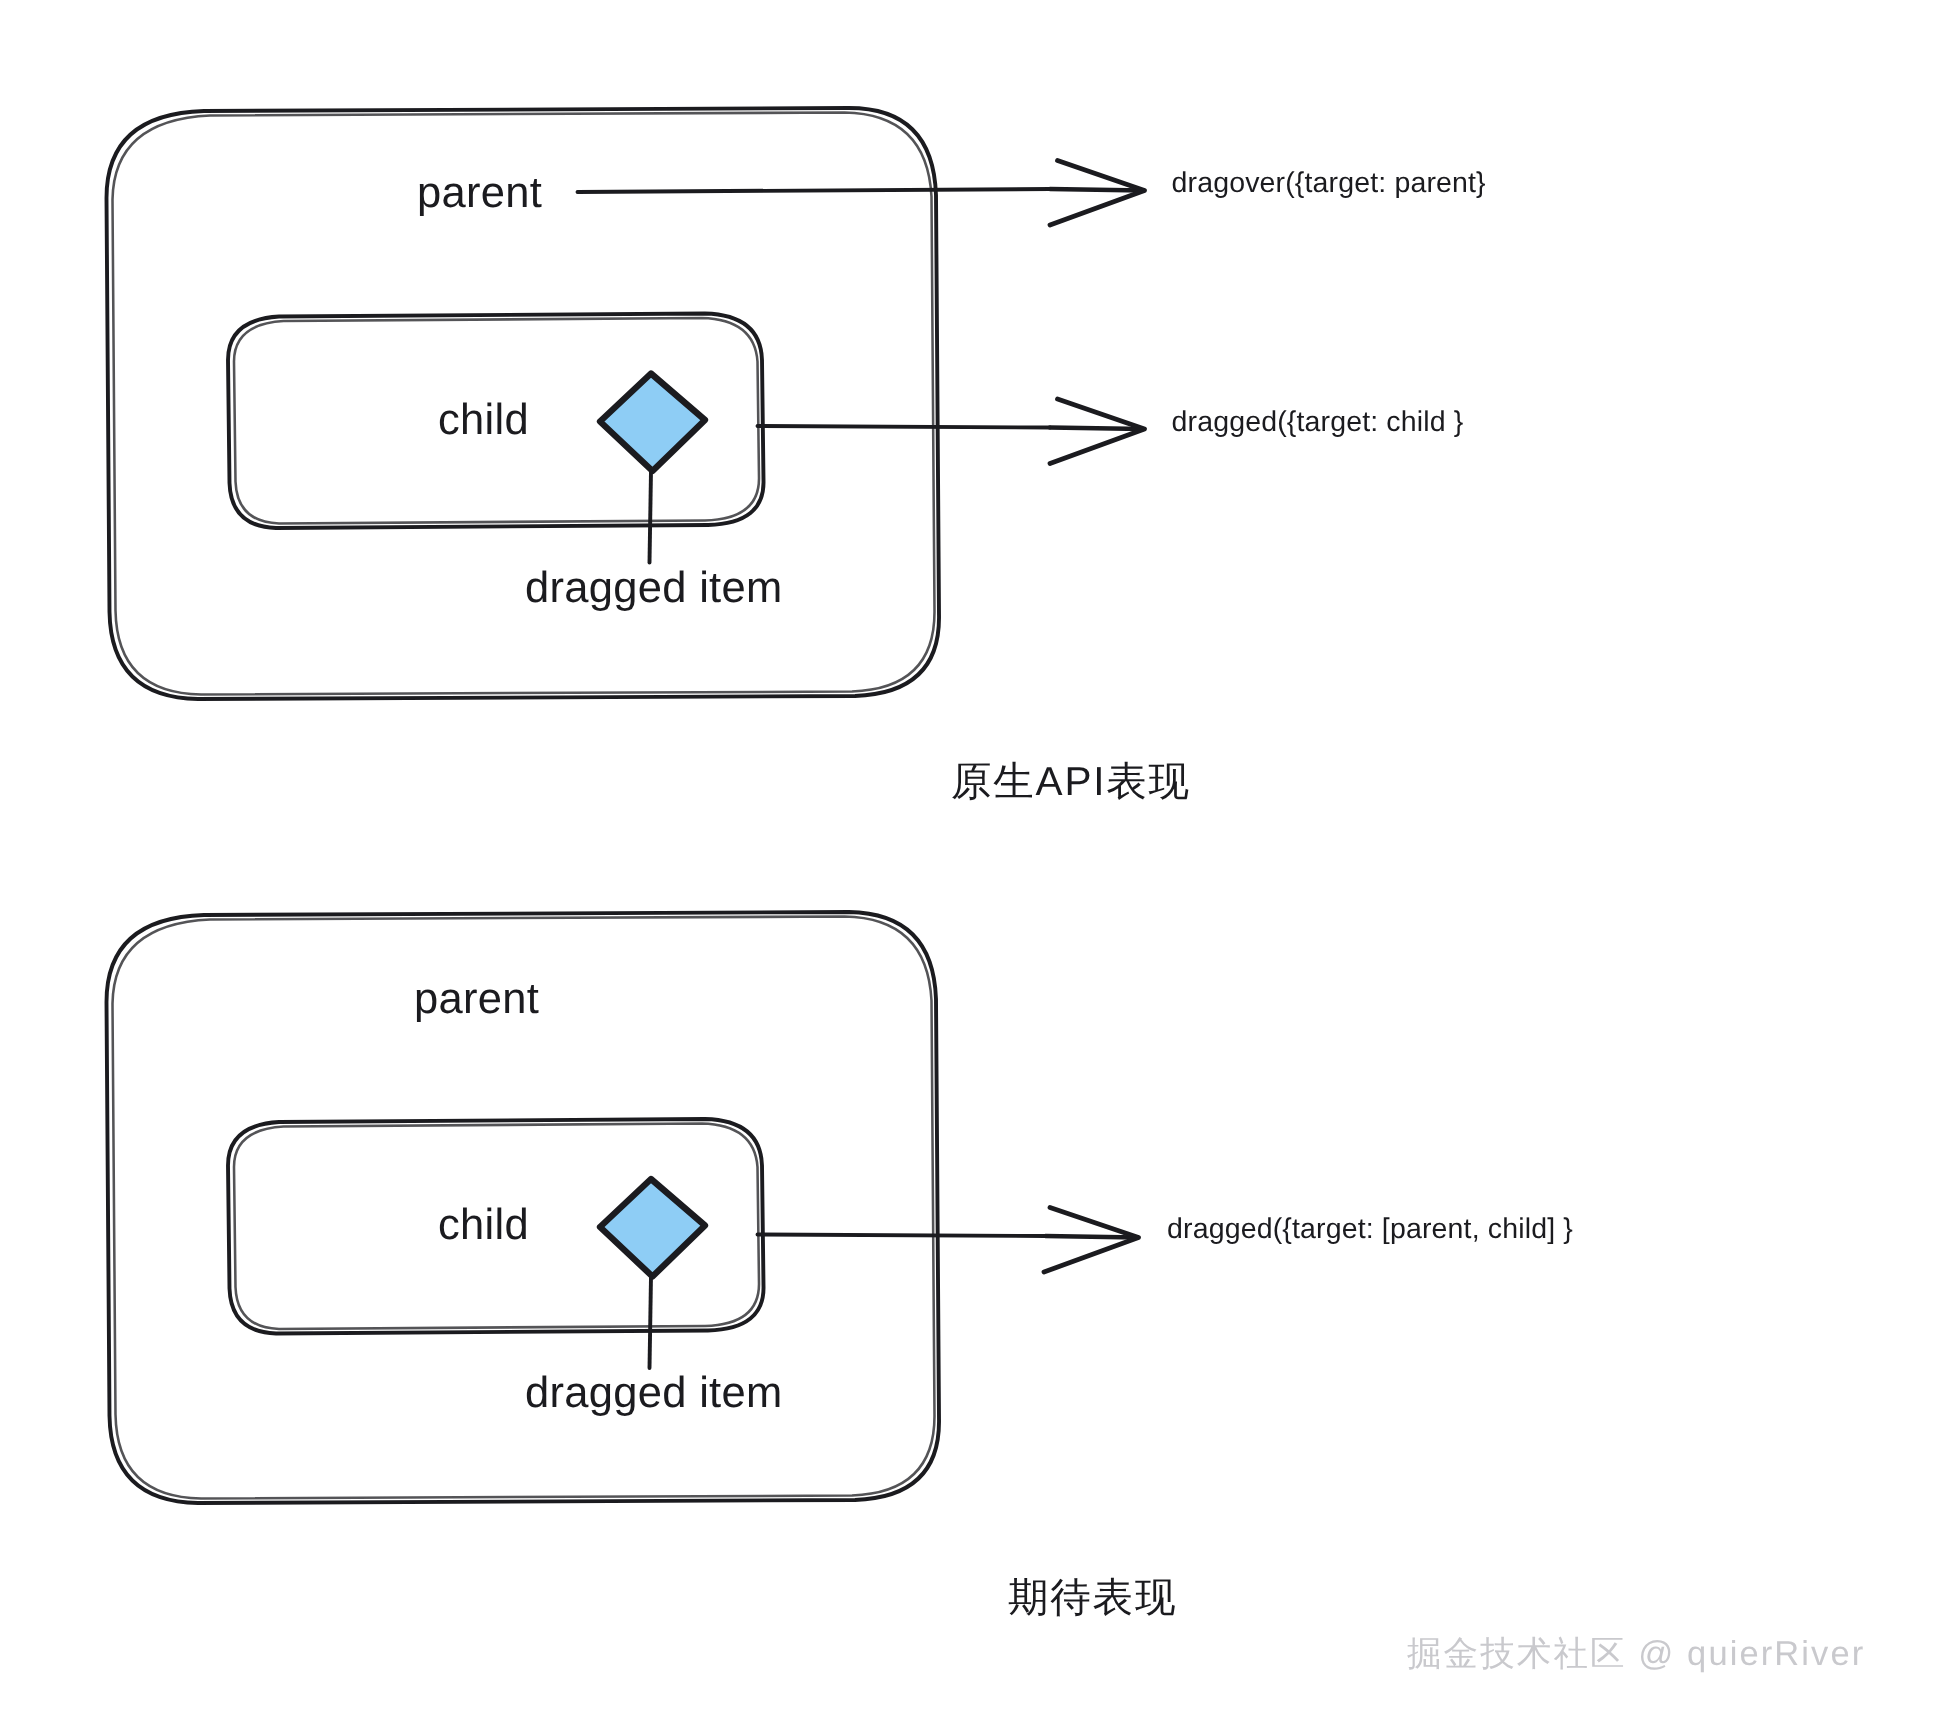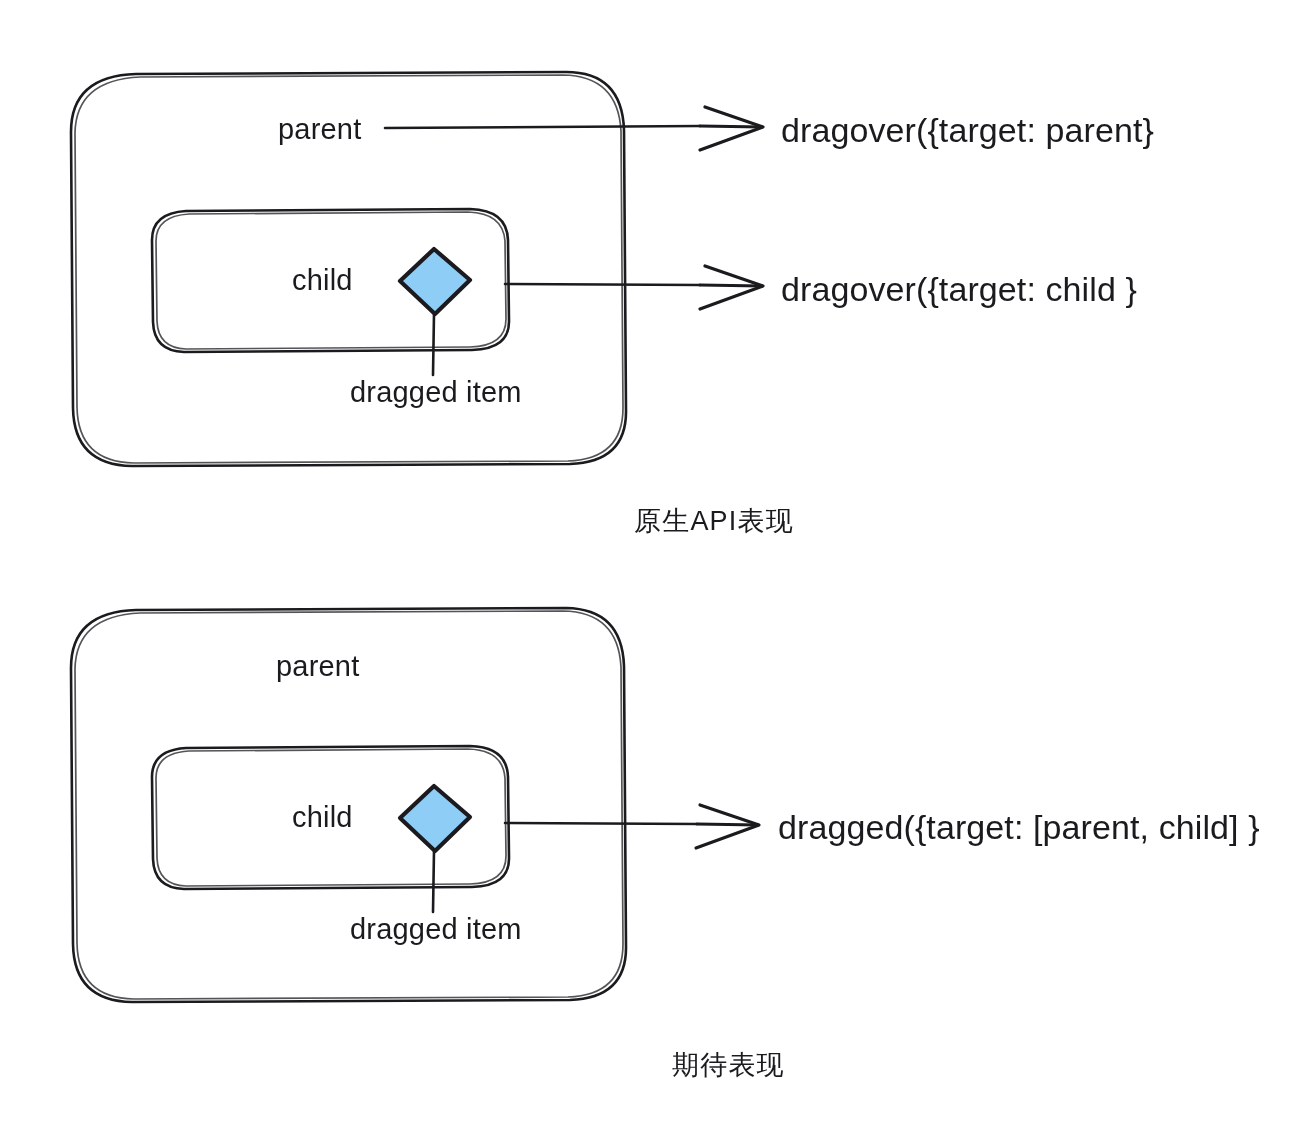--- a/index.html
+++ b/index.html
@@ -44,21 +44,21 @@
     position: absolute;
     color: #1b1b1f;
     white-space: nowrap;
     line-height: 1;
   }
   .label-node {
     font-size: 29px;
     letter-spacing: .2px;
   }
   .label-event {
-    font-size: 34px;
+    font-size: 19px;
     letter-spacing: .1px;
   }
   .label-caption {
     font-size: 27px;
     letter-spacing: 1.2px;
     text-align: right;
   }
   .watermark {
     position: absolute;
     font-size: 23px;
@@ -135,28 +135,29 @@
   </svg>
 
   <div class="label label-node" style="left:278px; top:115px;">parent</div>
 
   <div class="label label-node" style="left:292px; top:266px;">child</div>
 
   <div class="label label-node" style="left:350px; top:378px;">dragged item</div>
 
   <div class="label label-event" style="left:781px; top:113px;">dragover({target: parent}</div>
 
-  <div class="label label-event" style="left:781px; top:272px;">dragover({target: child }</div>
+  <div class="label label-event" style="left:781px; top:272px;">dragged({target: child }</div>
 
   <div class="label label-caption" style="left:634px; top:508px;">原生API表现</div>
 
   <div class="label label-node" style="left:276px; top:652px;">parent</div>
 
   <div class="label label-node" style="left:292px; top:803px;">child</div>
 
   <div class="label label-node" style="left:350px; top:915px;">dragged item</div>
 
   <div class="label label-event" style="left:778px; top:810px;">dragged({target: [parent, child] }</div>
 
   <div class="label label-caption" style="left:672px; top:1052px;">期待表现</div>
 
+  <div class="watermark" style="left:938px; top:1087px;">掘金技术社区 @ quierRiver</div>
 
 </div>
 
 </body></html>

